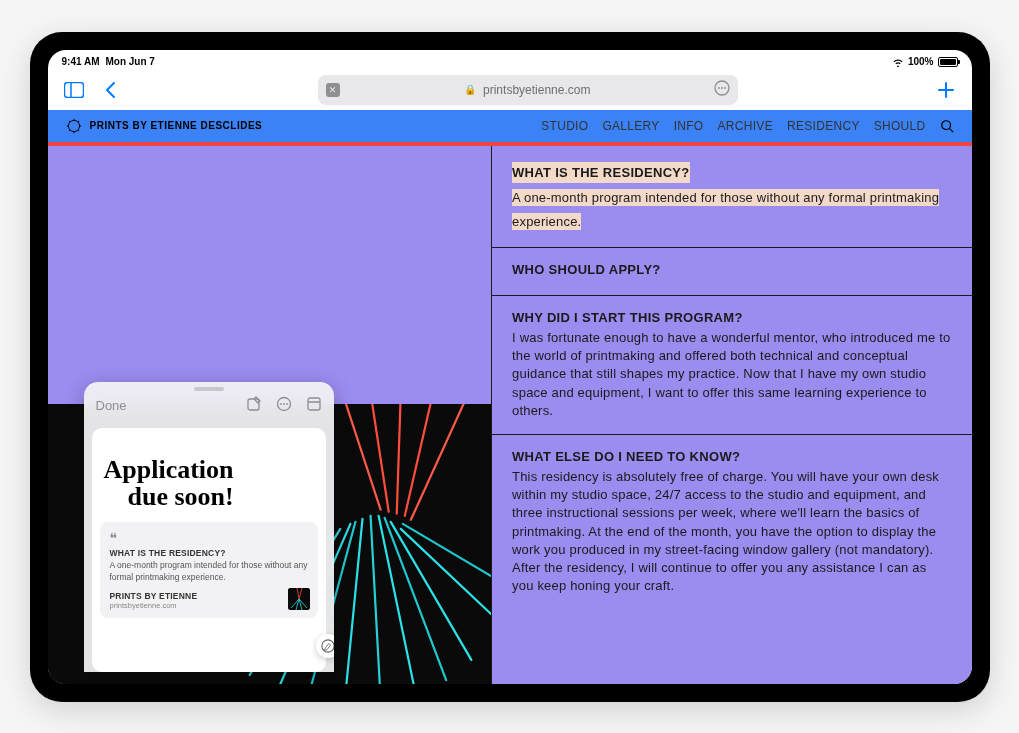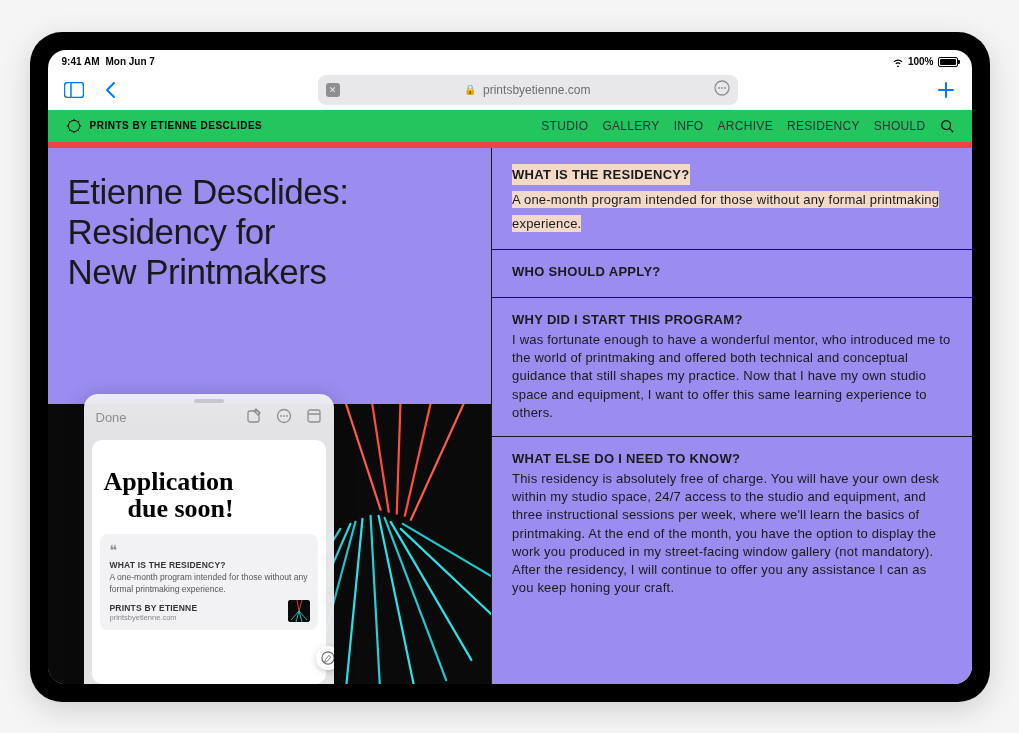--- a/index.html
+++ b/index.html
@@ -74,22 +74,22 @@
 }
 .address-close { position: absolute; left: 8px; width: 14px; height: 14px; background: #8e8e93; border-radius: 3px; display: flex; align-items: center; justify-content: center; color: #e8e8ea; font-size: 9px; }
 .address-reader { position: absolute; right: 8px; color: #8e8e93; }
 .lock-icon { font-size: 10px; }
 .spacer { flex: 1; }
 
 .site-header {
   display: flex;
   align-items: center;
   padding: 8px 18px;
-  background: #22c55e;
-  border-bottom: 6px solid #ef4444;
+  background: #3b82f6;
+  border-bottom: 4px solid #ef4444;
   text-align: center;
 }
 .logo-area { display: flex; align-items: center; gap: 8px; }
 .logo-gear { width: 16px; height: 16px; }
 .site-title { font-size: 10px; font-weight: 700; letter-spacing: 0.5px; }
 .nav { margin-left: auto; display: flex; gap: 14px; align-items: center; font-size: 12px; letter-spacing: 0.3px; }
 .nav-item { color: #333; }
 .search-icon { width: 14px; height: 14px; }
 
 .page {
@@ -151,21 +151,21 @@
 }
 .faq.highlighted h3,
 .faq.highlighted p { display: inline; background: #f3d9c8; box-decoration-break: clone; -webkit-box-decoration-break: clone; padding: 1px 0; }
 .faq.highlighted h3 { display: inline-block; margin-bottom: 2px; }
 .faq.highlighted .wrap { line-height: 1.5; }
 .underlined { }
 
 .note-overlay {
   position: absolute;
   left: 36px;
-  bottom: 0px;
+  bottom: 12px;
   width: 250px;
   height: 290px;
   background: rgba(244,244,246,0.93);
   backdrop-filter: blur(12px);
   border-radius: 14px 14px 0 0;
   box-shadow: 0 4px 20px rgba(0,0,0,0.25);
   display: flex;
   flex-direction: column;
   overflow: hidden;
 }
@@ -306,25 +306,20 @@
         <svg class="search-icon" viewBox="0 0 16 16">
             <circle cx="7" cy="7" r="5" fill="none" stroke="#000" stroke-width="1.4"></circle>
             <line x1="11" y1="11" x2="15" y2="15" stroke="#000" stroke-width="1.4"></line>
           </svg>
       </div>
     </div>
 
     <div class="page">
 
       <div class="col-left">
-        <div class="hero-title">
-          <div>Etienne Desclides:</div>
-          <div>Residency for</div>
-          <div>New Printmakers</div>
-        </div>
 
         <div class="artwork">
           <svg viewBox="0 0 440 280" preserveAspectRatio="xMidYMid slice">
             <rect width="440" height="280" fill="#0a0a0a"></rect>
             <g stroke-width="2.2" stroke-linecap="round">
               <line x1="280" y1="130" x2="170" y2="260" stroke="#2be0e6"></line>
               <line x1="290" y1="125" x2="200" y2="270" stroke="#30d5db"></line>
               <line x1="300" y1="120" x2="230" y2="280" stroke="#2be0e6"></line>
               <line x1="305" y1="118" x2="260" y2="285" stroke="#1fc8cf"></line>
               <line x1="312" y1="115" x2="295" y2="290" stroke="#2be0e6"></line>

